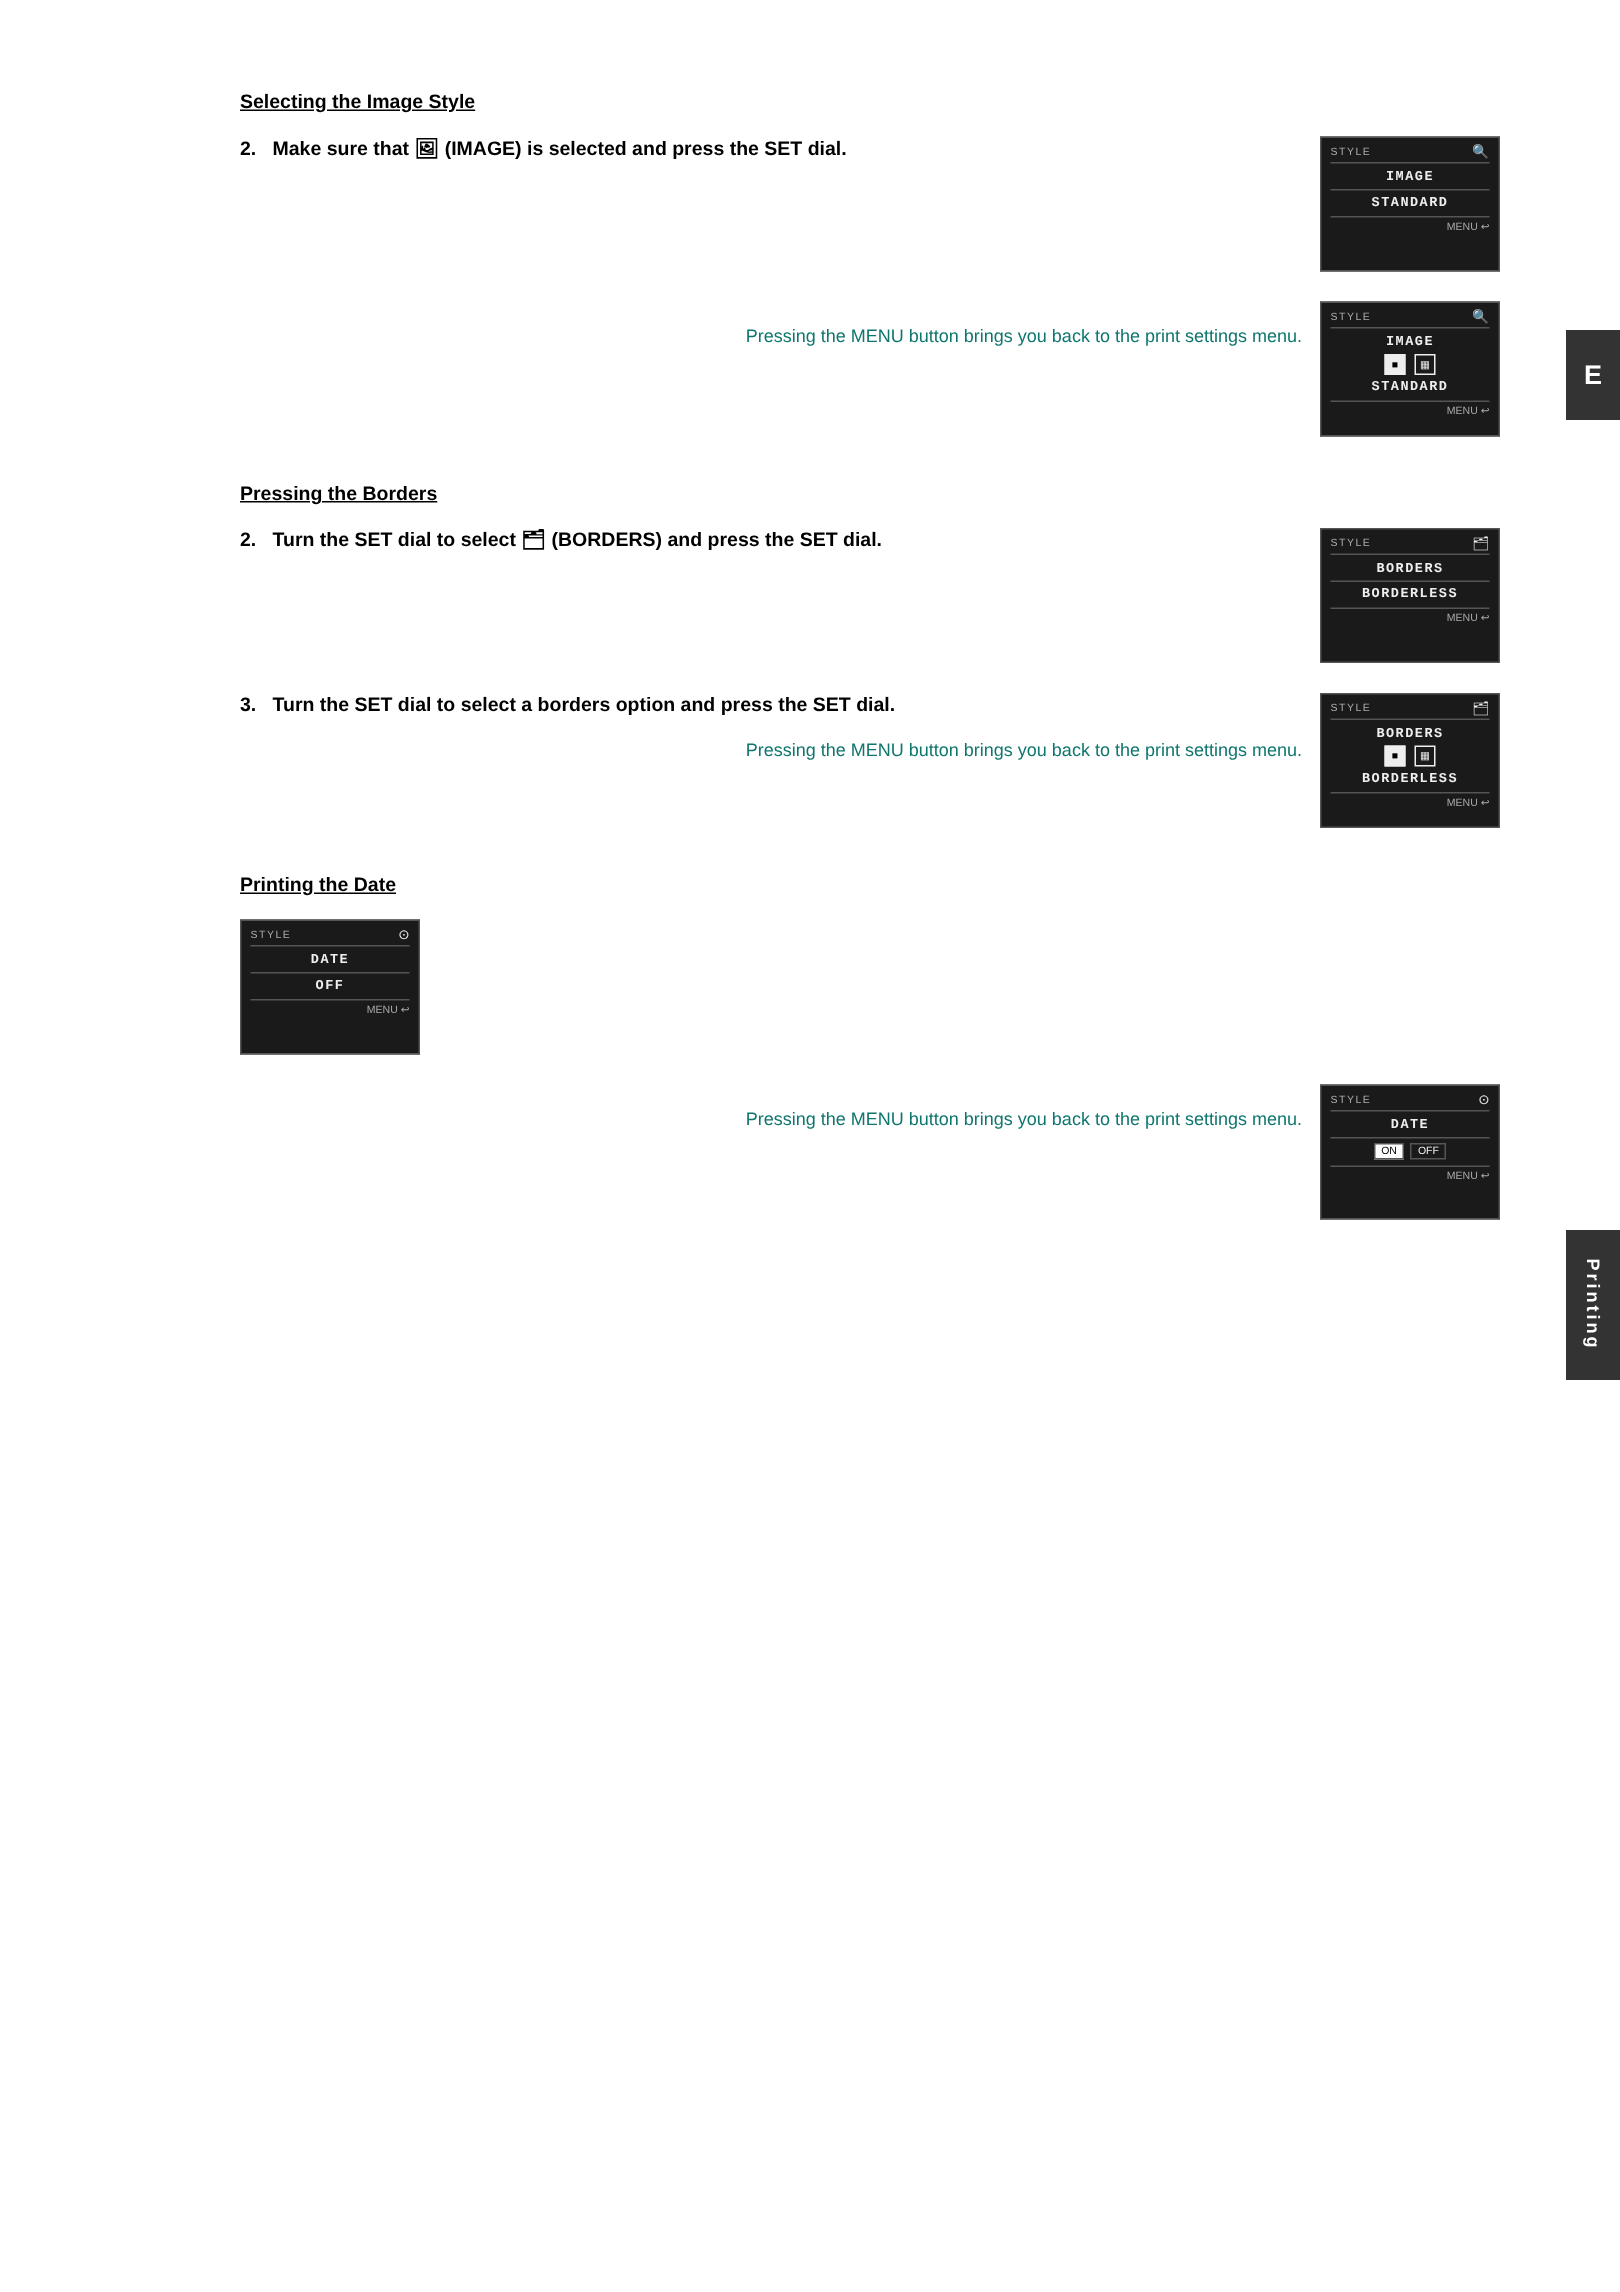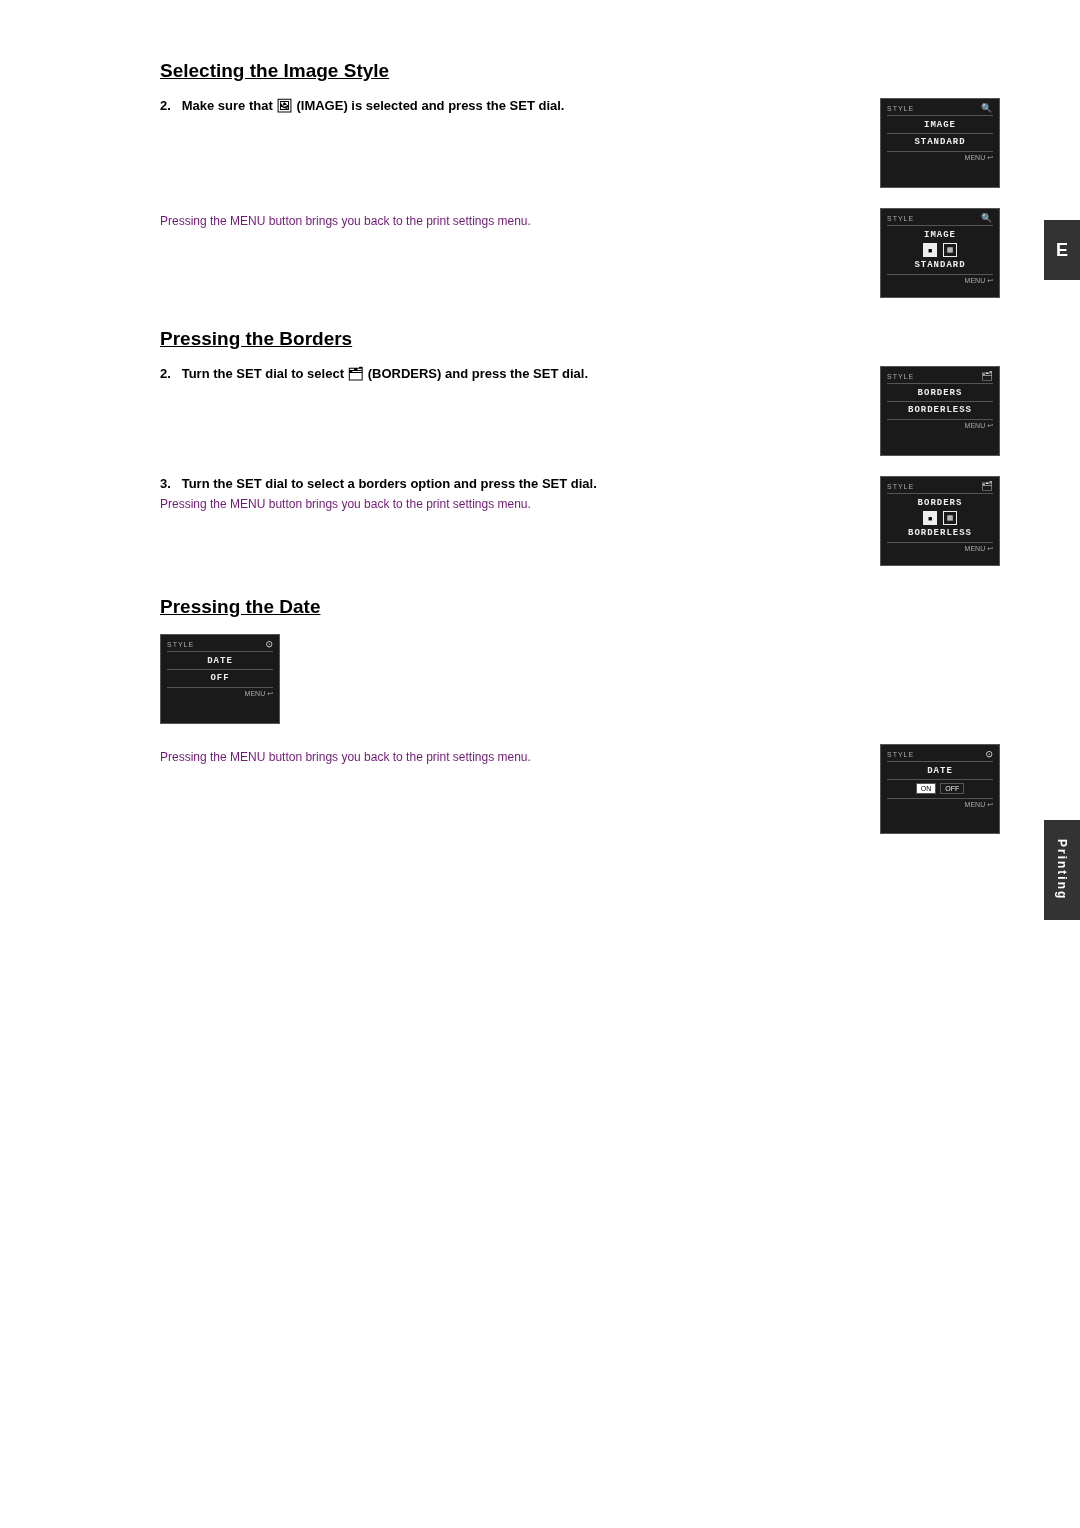--- a/index.html
+++ b/index.html
@@ -53,21 +53,21 @@
       writing-mode: vertical-rl;
       text-orientation: mixed;
       letter-spacing: 2px;
     }
 
     .section {
       margin-bottom: 30px;
     }
 
     .section-title {
-      font-size: 19px;
+      font-size: 13px;
       font-weight: bold;
       text-decoration: underline;
       margin-bottom: 16px;
     }
 
     .step {
       display: flex;
       margin-bottom: 20px;
       align-items: flex-start;
     }
@@ -78,23 +78,24 @@
     }
 
     .step-number-text {
       font-weight: bold;
       font-size: 13px;
       margin-bottom: 4px;
     }
 
     .step-sub-text {
       font-size: 12px;
-      color: #701a75;
-      margin-top: 4px;
+      color: #0f766e;
+      margin-top: 14px;
       line-height: 1.5;
+      text-align: right;
     }
 
     
     .lcd-screen {
       width: 120px;
       min-height: 90px;
       background: #1a1a1a;
       border: 1px solid #555;
       flex-shrink: 0;
       padding: 4px 6px;
@@ -303,21 +304,21 @@
         </div>
         <div class="lcd-item">BORDERLESS</div>
         <div class="lcd-bottom">
           <span class="lcd-menu-btn">MENU ↩</span>
         </div>
       </div>
     </div>
   </div>
 
   <div class="section">
-    <div class="section-title">Pressing the Date</div>
+    <div class="section-title">Printing the Date</div>
 
     <div class="step">
       <div class="lcd-screen">
         <div class="lcd-top-bar">
           <span class="lcd-label-style">STYLE</span>
           <span class="lcd-icon">⊙</span>
         </div>
         <div class="lcd-item">DATE</div>
         <div class="lcd-divider"></div>
         <div class="lcd-item">OFF</div>

